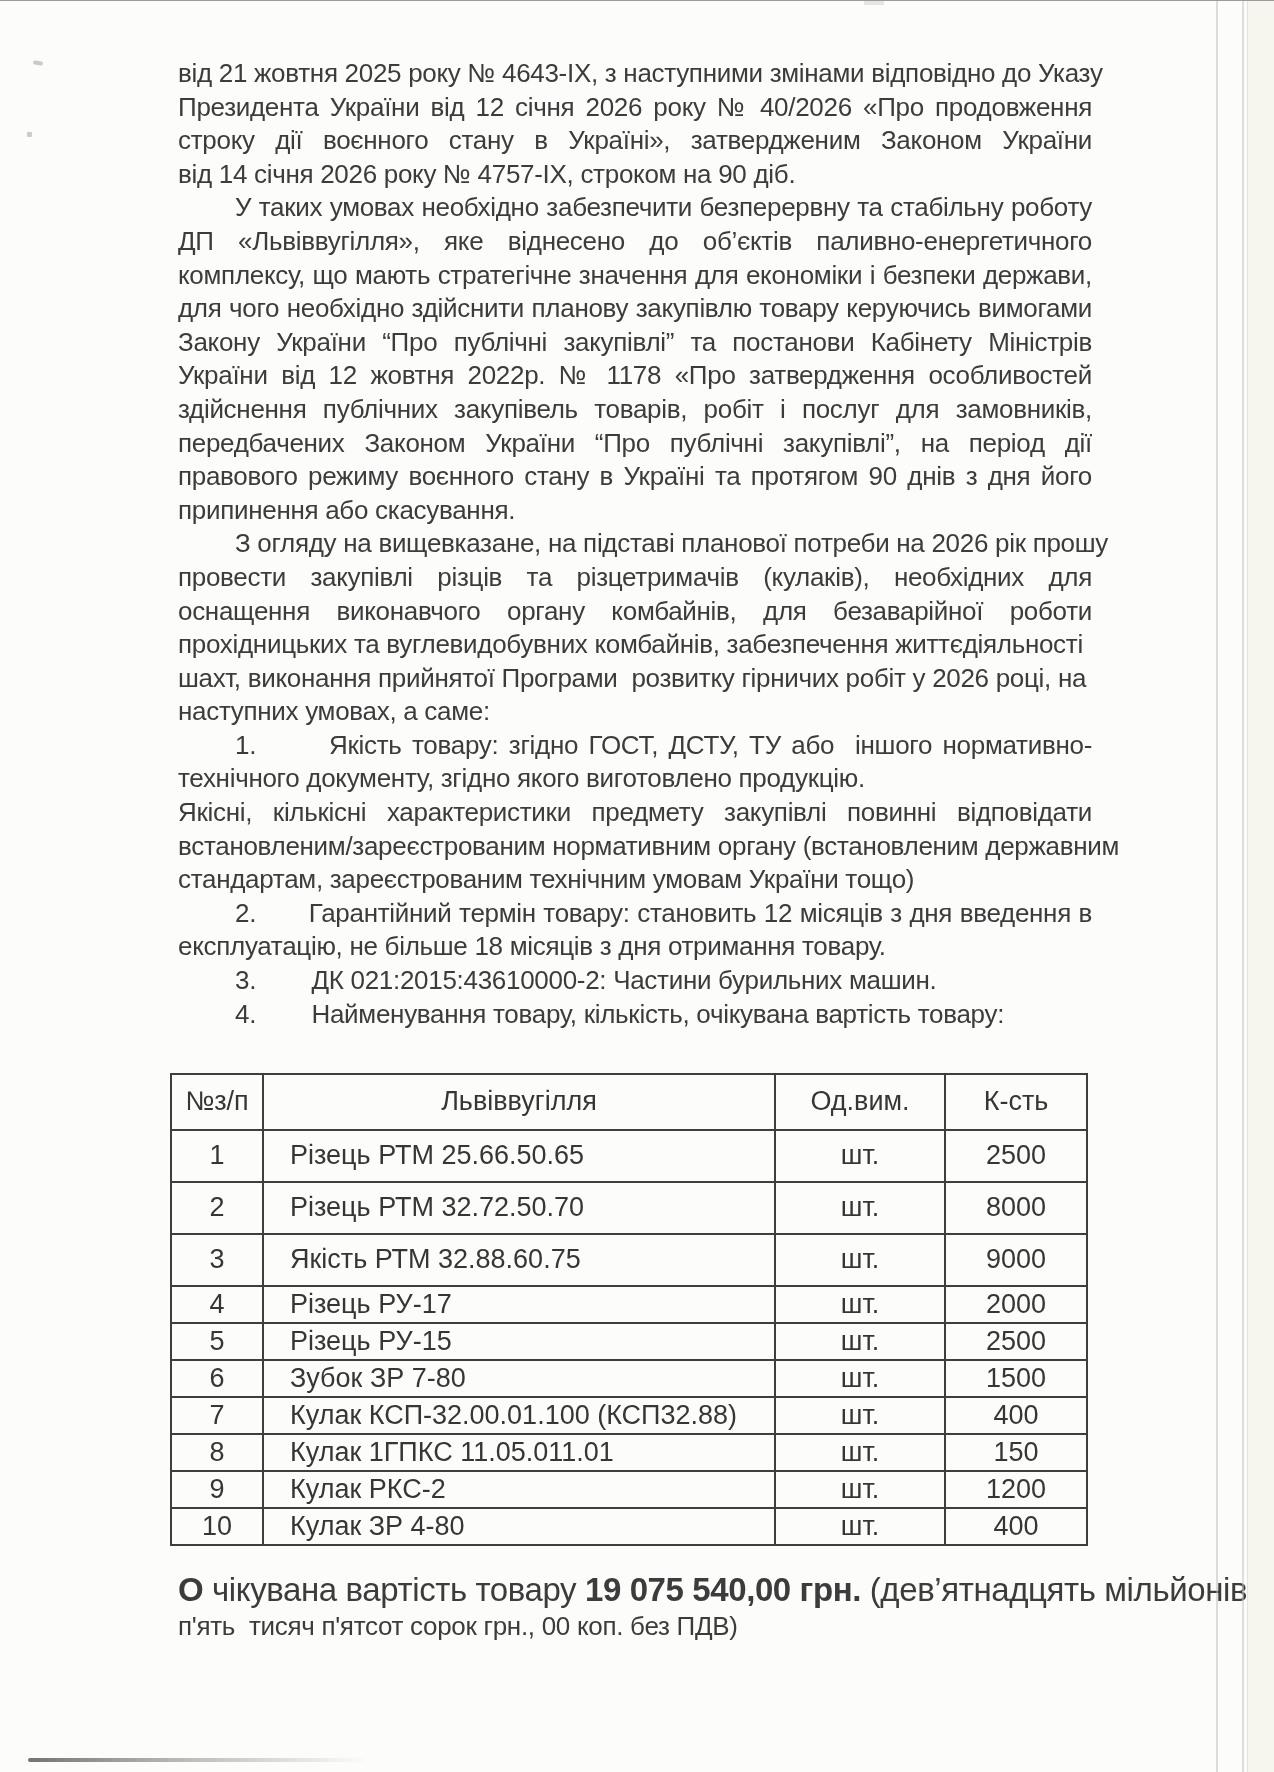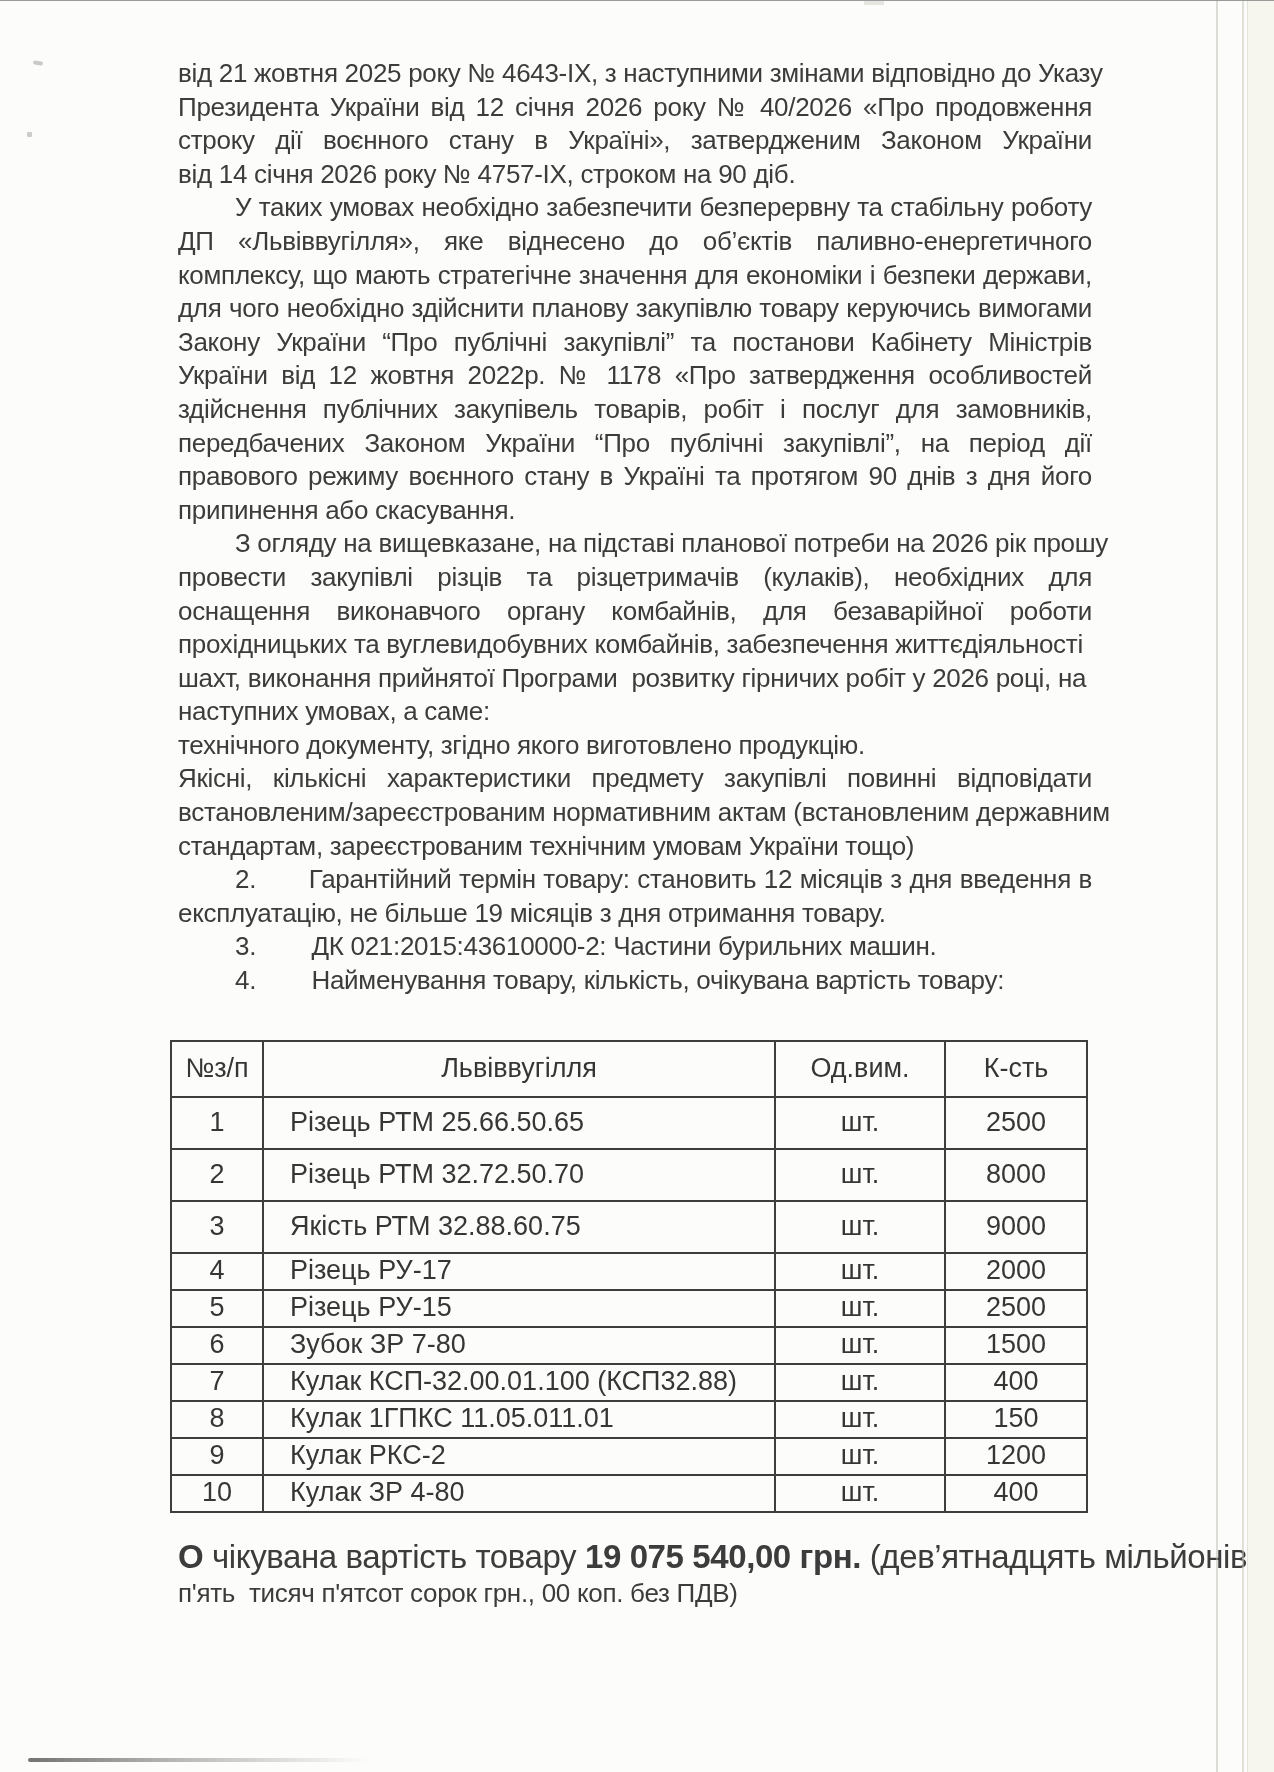--- a/index.html
+++ b/index.html
@@ -110,32 +110,33 @@
         <div class="line">провести закупівлі різців та різцетримачів (кулаків), необхідних для</div>
 
         <div class="line">оснащення виконавчого органу комбайнів, для безаварійної роботи</div>
 
         <div class="line left">прохідницьких та вуглевидобувних комбайнів, забезпечення життєдіяльності</div>
 
         <div class="line left">шахт, виконання прийнятої Програми&nbsp; розвитку гірничих робіт у 2026 році, на</div>
 
         <div class="line left">наступних умовах, а саме:</div>
 
+        <div class="line indent">1.&nbsp;&nbsp;&nbsp;&nbsp;&nbsp;&nbsp;&nbsp;Якість товару: згідно ГОСТ, ДСТУ, ТУ або&nbsp; іншого нормативно-</div>
 
         <div class="line left">технічного документу, згідно якого виготовлено продукцію.</div>
 
         <div class="line">Якісні, кількісні характеристики предмету закупівлі повинні відповідати</div>
 
-        <div class="line">встановленим/зареєстрованим нормативним актам (встановленим державним</div>
+        <div class="line">встановленим/зареєстрованим нормативним органу (встановленим державним</div>
 
         <div class="line left">стандартам, зареєстрованим технічним умовам України тощо)</div>
 
         <div class="line indent">2.&nbsp;&nbsp;&nbsp;&nbsp;&nbsp;&nbsp;&nbsp;Гарантійний термін товару: становить 12 місяців з дня введення в</div>
 
-        <div class="line left">експлуатацію, не більше 19 місяців з дня отримання товару.</div>
+        <div class="line left">експлуатацію, не більше 18 місяців з дня отримання товару.</div>
 
         <div class="line indent left">3.&nbsp;&nbsp;&nbsp;&nbsp;&nbsp;&nbsp;&nbsp;&nbsp;ДК 021:2015:43610000-2: Частини бурильних машин.</div>
 
         <div class="line indent left">4.&nbsp;&nbsp;&nbsp;&nbsp;&nbsp;&nbsp;&nbsp;&nbsp;Найменування товару, кількість, очікувана вартість товару:</div>
 
     </div>
 
     <table class="items-table">
       <thead>
         <tr>

